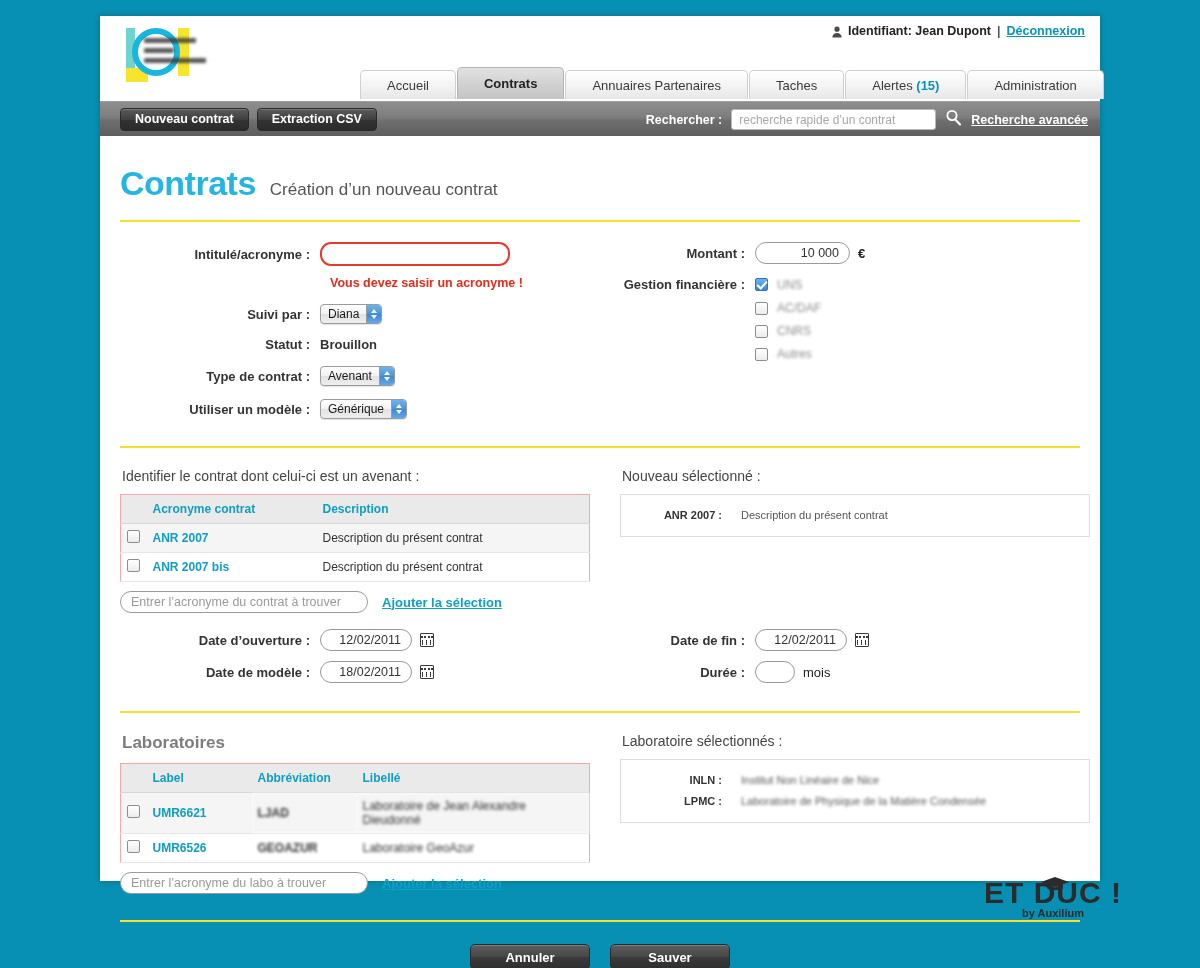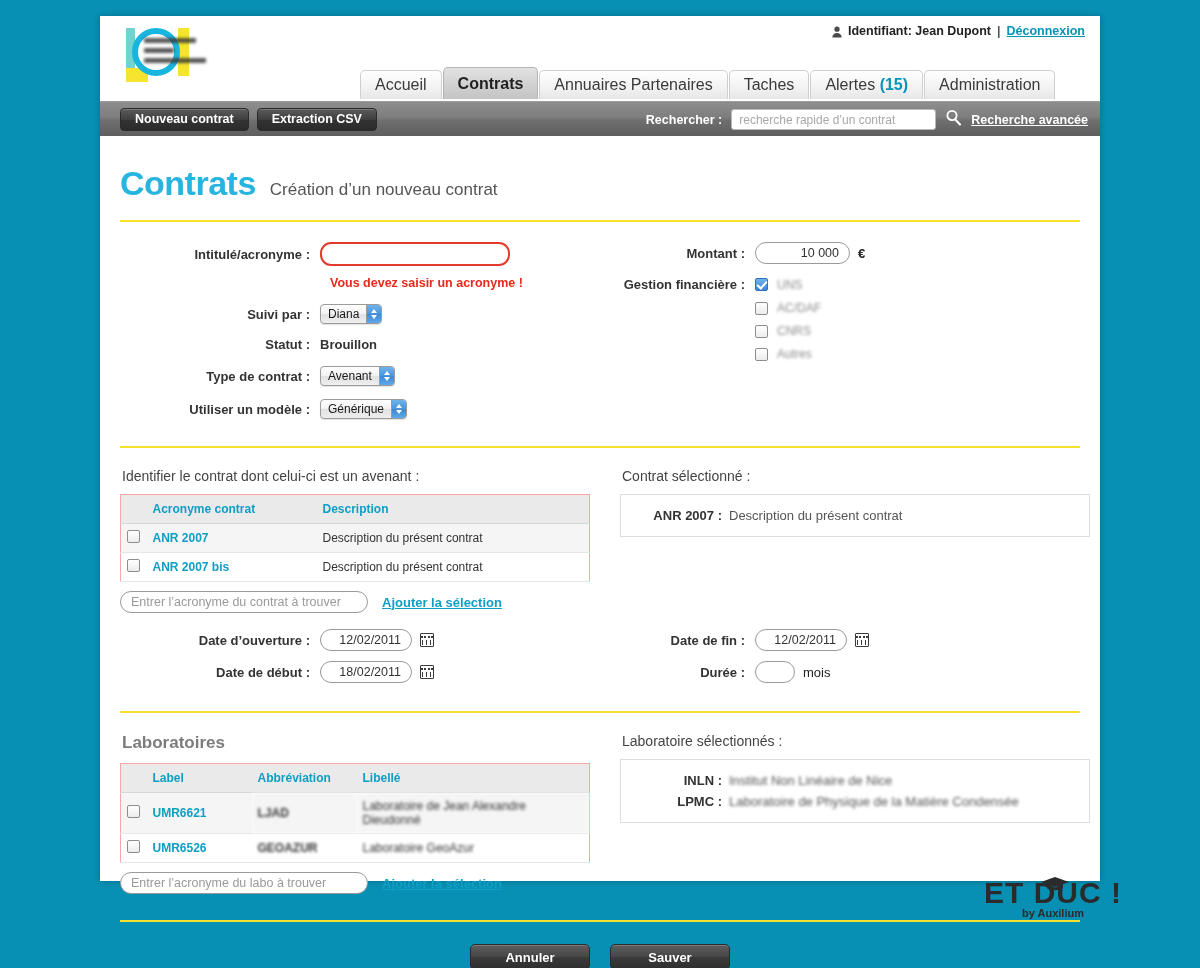--- a/index.html
+++ b/index.html
@@ -32,23 +32,23 @@
   .user-ico { display:inline-block; width:10px; height:12px; position:relative; top:1px; }
   .userbar .sep { color:#555; font-weight:bold; }
   .userbar a { color: #0894b8; text-decoration: underline; font-weight: bold; }
 
   
   .tabs {
     position: absolute; left: 260px; top: 51px;
     display: flex; align-items: flex-end; gap: 1px;
   }
   .tab {
-    height: 29px; padding: 0 14px;
+    height: 29px; padding: 0 26px;
     display: flex; align-items: center; justify-content: flex-start;
-    font-size: 16px; color: #3a3a3a;
+    font-size: 13px; color: #3a3a3a;
     background: linear-gradient(to bottom, #ffffff 0%, #f3f3f3 55%, #e7e7e7 100%);
     border: 1px solid #cfcfcf; border-bottom: none;
     border-radius: 5px 5px 0 0;
     white-space: nowrap;
   }
   .tab.active {
     background: linear-gradient(to bottom, #e2e2e2 0%, #cfcfcf 60%, #c4c4c4 100%);
     border-color: #b4b4b4;
     font-weight: bold; color: #222;
     height: 32px;
@@ -187,21 +187,21 @@
   .findrow { display: flex; align-items: center; gap: 14px; margin-top: 9px; }
   .findrow .txtfield { width: 248px; height: 22px; color:#9a9a9a; }
   .findrow .txtfield::placeholder { color:#9a9a9a; }
   .link-add { font-size: 13px; font-weight: bold; color: #0f9ec4; }
 
   
   .selpanel {
     width: 470px; border: 1px solid #dedede; background:#fff;
     padding: 10px 12px; min-height: 34px;
   }
-  .selrow { display:flex; font-size: 13px; line-height: 21px; }
+  .selrow { display:flex; font-size: 11px; line-height: 21px; gap: 12px; }
   .selrow .k { font-weight: bold; color:#333; width: 96px; text-align: right; padding-right: 7px; white-space: nowrap; }
   .selrow .v { color:#555; }
 
   
   .cal {
     width: 14px; height: 14px; border: 1.6px solid #3a3a3a; border-radius: 1px;
     position: relative; flex: none;
   }
   .cal:before {
     content:""; position:absolute; left:0; right:0; top:2px; height:2px;
@@ -433,41 +433,41 @@
             </tbody>
           </table>
 
           <div class="findrow">
             <input class="txtfield" type="text" placeholder="Entrer l’acronyme du contrat à trouver" style="">
             <a class="link-add" href="#">Ajouter la sélection</a>
           </div>
         </div>
 
         <div class="col-right">
-          <div class="sect-title">Contrat sélectionné :</div>
+          <div class="sect-title">Nouveau sélectionné :</div>
           <div class="selpanel">
             <div class="selrow">
               <span class="k">ANR 2007 :</span>
               <span class="v">Description du présent contrat</span>
             </div>
           </div>
         </div>
       </div>
 
       <div class="cols" style="margin-top:16px;">
         <div class="col-left">
           <div class="frow">
             <div class="flabel">Date d’ouverture :</div>
             <div class="fval">
               <input class="txtfield" style="width: 92px; text-align: right;" type="text" value="12/02/2011">
               <span class="cal"></span>
             </div>
           </div>
           <div class="frow">
-            <div class="flabel">Date de début :</div>
+            <div class="flabel">Date de modèle :</div>
             <div class="fval">
               <input class="txtfield" style="width: 92px; text-align: right;" type="text" value="18/02/2011">
               <span class="cal"></span>
             </div>
           </div>
         </div>
         <div class="col-right">
           <div class="frow">
             <div class="flabel">Date de fin :</div>
             <div class="fval">

